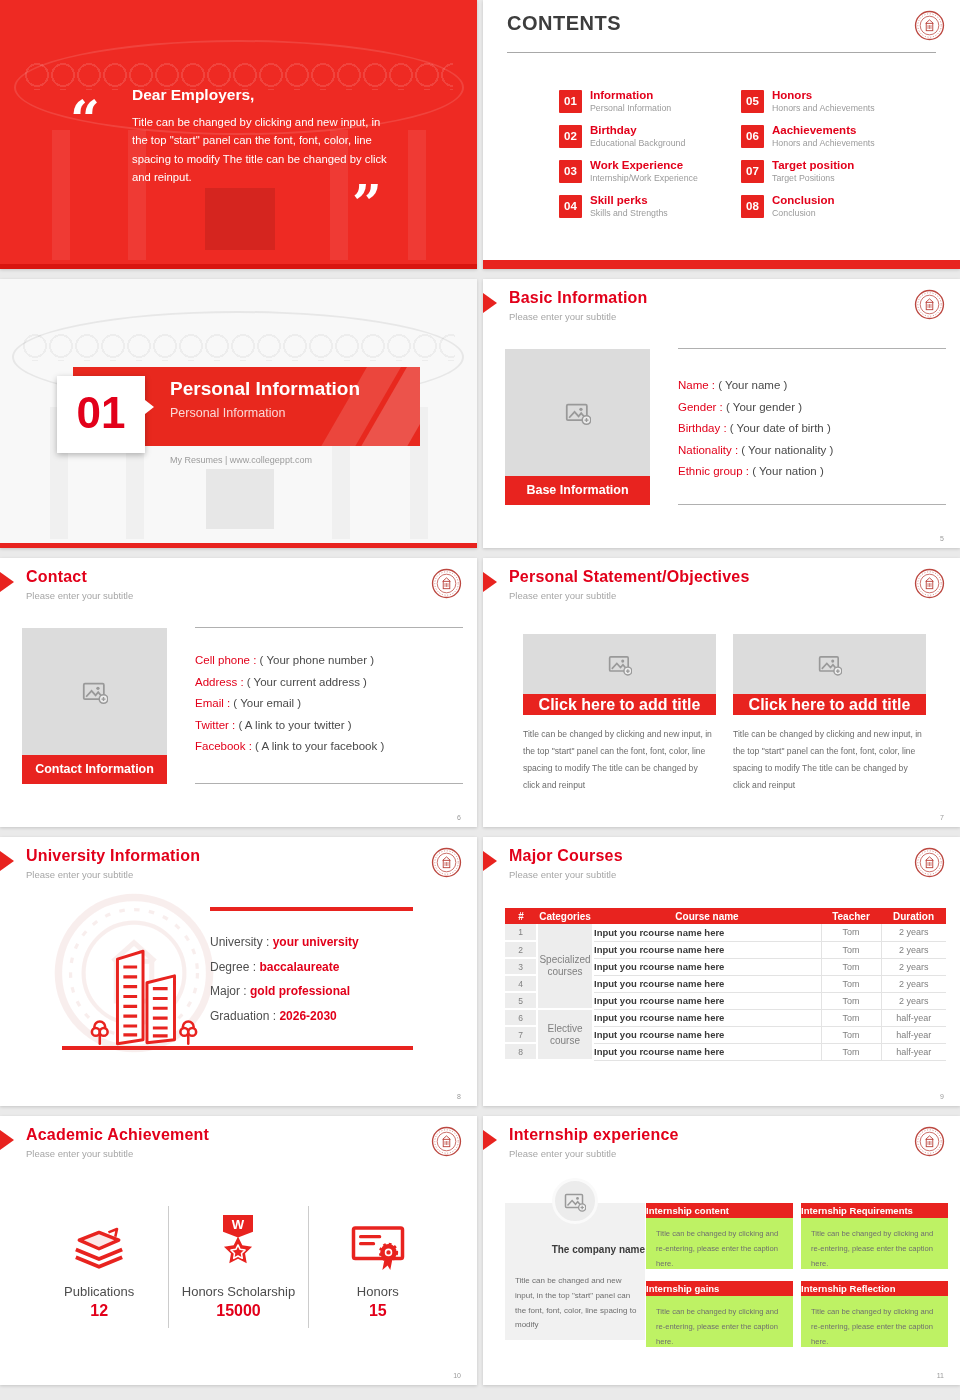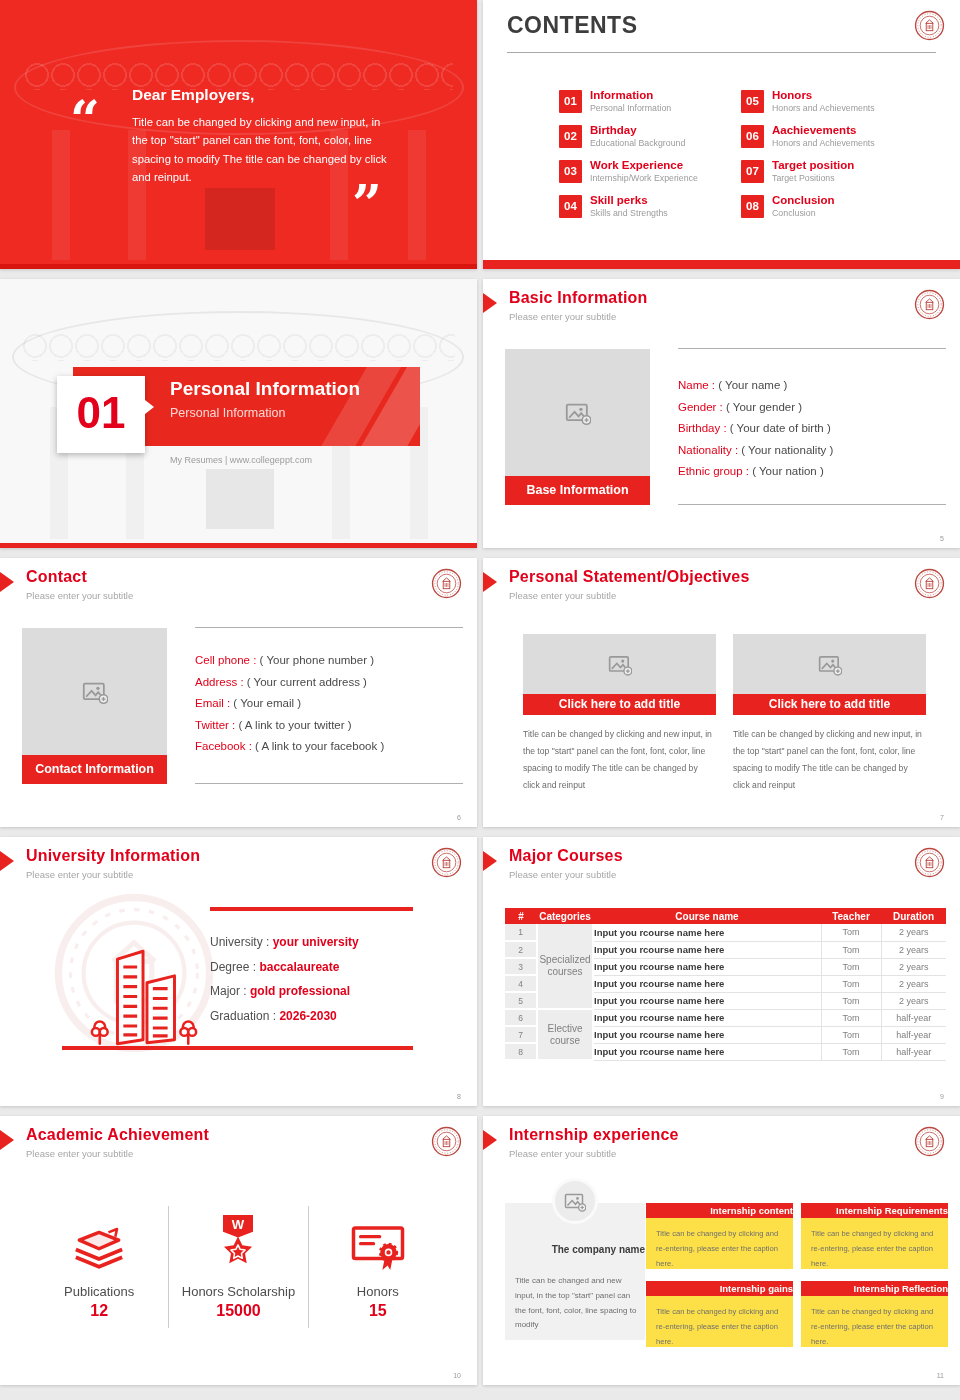--- a/index.html
+++ b/index.html
@@ -24,21 +24,21 @@
   .cover .scallops{position:absolute;left:24px;right:24px;top:62px;height:28px;
     background-image:radial-gradient(circle at 13px 13px,transparent 10px,rgba(255,255,255,.12) 10px,rgba(255,255,255,.12) 12px,transparent 12px);
     background-size:26px 26px;}
   .cover .col{position:absolute;top:130px;width:18px;height:130px;background:rgba(255,255,255,.08);}
   .cover .sign{position:absolute;left:205px;top:188px;width:70px;height:62px;background:rgba(0,0,0,.10);}
   .cover .bigquote{position:absolute;font-family:"DejaVu Serif","Liberation Serif",serif;font-weight:bold;color:#fff;font-size:52px;line-height:1;}
   .cover-title{position:absolute;left:132px;top:86px;font-size:15.5px;font-weight:bold;color:#fff;}
   .cover-body{position:absolute;left:132px;top:113px;width:256px;font-size:11.3px;line-height:1.62;color:#fff;}
 
   
-  .ct-title{position:absolute;left:24px;top:12px;font-size:23px;font-weight:bold;color:#3d3d3d;letter-spacing:.5px;}
+  .ct-title{position:absolute;left:24px;top:12px;font-size:20px;font-weight:bold;color:#3d3d3d;letter-spacing:.5px;}
   .ct-line{position:absolute;left:24px;right:24px;top:52px;height:1px;background:#a8a8a8;}
   .ct-grid{position:absolute;left:76px;top:90px;display:grid;grid-template-columns:182px 182px;row-gap:11px;}
   .ct-item{display:flex;align-items:flex-start;height:24px;}
   .ct-num{width:23px;height:23px;background:#e8231f;color:#fff;font-size:11.5px;font-weight:bold;text-align:center;line-height:23px;border-radius:1px;flex:0 0 23px;}
   .ct-txt{margin-left:8px;margin-top:-1px;}
   .ct-lab{font-size:11.5px;font-weight:bold;color:#e2001a;line-height:1.15;}
   .ct-sub{font-size:8.8px;color:#9b9b9b;margin-top:1px;white-space:nowrap;}
   .ct-bar{position:absolute;left:0;right:0;bottom:0;height:9px;background:#e8231f;}
 
   
@@ -63,21 +63,21 @@
   .ph-box{position:absolute;left:22px;top:70px;width:145px;height:127px;background:#dcdcdc;display:flex;align-items:center;justify-content:center;}
   .badge-bar{position:absolute;left:22px;top:197px;width:145px;height:29px;background:#e8231f;color:#fff;font-size:12.5px;font-weight:bold;text-align:center;line-height:29px;}
   .fields{position:absolute;left:195px;top:96px;width:268px;}
   .field{font-size:11.5px;line-height:21.5px;color:#4a4a4a;}
   .field .lab{color:#e2001a;}
   .field.narrow{width:172px;}
 
   
   .stm-card{position:absolute;top:76px;width:193px;}
   .stm-img{height:60px;background:#dcdcdc;display:flex;align-items:center;justify-content:center;}
-  .stm-bar{height:21px;background:#e8231f;color:#fff;font-size:12px;font-weight:bold;text-align:center;line-height:21px;}
+  .stm-bar{height:21px;background:#e8231f;color:#fff;font-size:16px;font-weight:bold;text-align:center;line-height:21px;}
   .stm-body{margin-top:11px;font-size:8.6px;line-height:1.98;color:#6b6b6b;}
 
   
   .uni-rule{position:absolute;height:3.5px;background:#e8231f;}
   .uni-fields{position:absolute;left:210px;top:93px;}
   .uni-field{font-size:12px;line-height:24.5px;color:#4f4f4f;}
   .uni-field .val{color:#e2001a;font-weight:bold;}
   .uni-wm{position:absolute;left:50px;top:52px;width:168px;height:168px;opacity:.08;}
   .uni-bldg{position:absolute;left:86px;top:106px;}
 
@@ -97,22 +97,22 @@
   .ach .ico{height:64px;display:flex;align-items:flex-end;justify-content:center;}
   .ach-lab{font-size:13px;color:#4d4d4d;margin-top:10px;}
   .ach-val{font-size:16px;font-weight:bold;color:#e2001a;margin-top:3px;}
 
   
   .int-card{position:absolute;left:22px;top:87px;width:140px;height:137px;background:#f1f1f1;}
   .int-circle{position:absolute;left:69px;top:62px;width:46px;height:46px;border-radius:50%;background:#ececec;border:3px solid #fafafa;display:flex;align-items:center;justify-content:center;}
   .int-company{position:absolute;left:22px;top:128px;width:140px;text-align:right;font-size:10px;font-weight:bold;color:#3c3c3c;}
   .int-cbody{position:absolute;left:32px;top:158px;width:122px;font-size:8px;line-height:1.85;color:#6f6f6f;}
   .mini-card{position:absolute;width:147px;}
-  .mini-bar{height:15px;background:#e8231f;color:#fff;font-size:9.5px;font-weight:bold;text-align:right;line-height:15px;}
-  .mini-body{background:#fde047;padding:9px 10px 0;height:51px;font-size:7.6px;line-height:1.95;color:#6f6f6f;}
+  .mini-bar{height:15px;background:#e8231f;color:#fff;font-size:9.5px;font-weight:bold;text-align:left;line-height:15px;}
+  .mini-body{background:#bef264;padding:9px 10px 0;height:51px;font-size:7.6px;line-height:1.95;color:#6f6f6f;}
 </style>
 </head>
 <body>
 
 <svg width="0" height="0" style="position:absolute">
   <defs>
     <g id="sealdef">
       <circle cx="18" cy="18" r="16.2" fill="none" stroke="#b5342c" stroke-width="1.6"></circle>
       <circle cx="18" cy="18" r="13.6" fill="none" stroke="#b5342c" stroke-width=".7" stroke-dasharray="1.2 2"></circle>
       <circle cx="18" cy="18" r="10.8" fill="none" stroke="#b5342c" stroke-width=".9"></circle>

